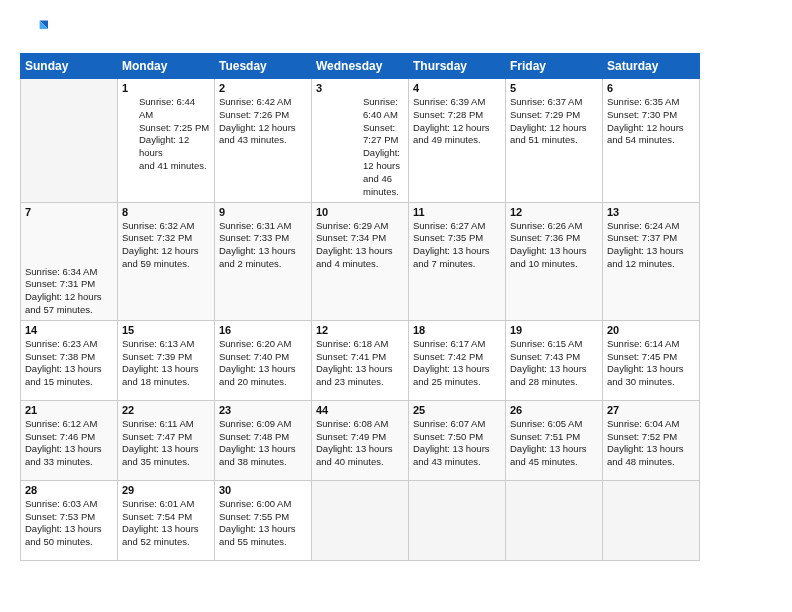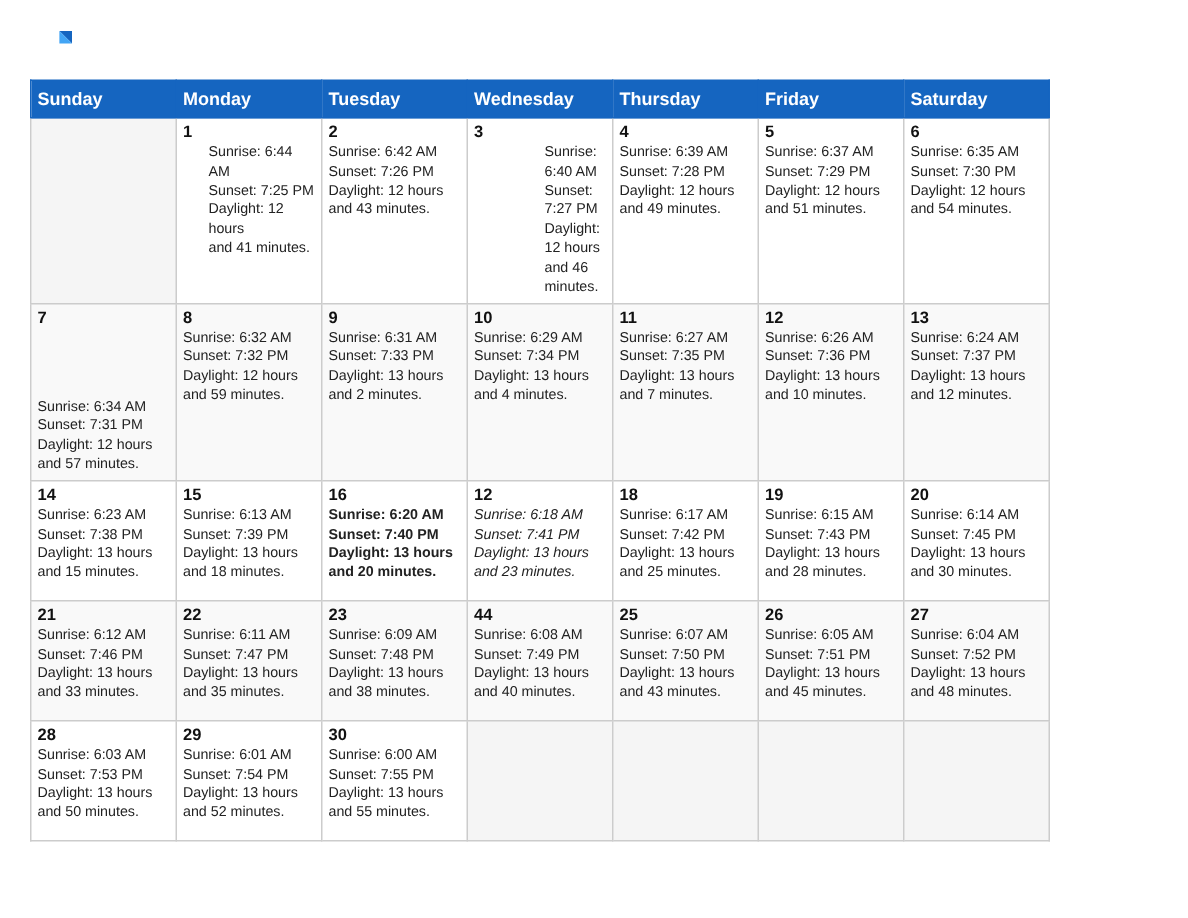--- a/index.html
+++ b/index.html
@@ -232,28 +232,28 @@
           </td>
           <td>
             <div class="day-number">15</div>
             <div class="day-info" style="white-space: pre-line;">Sunrise: 6:13 AM
 Sunset: 7:39 PM
 Daylight: 13 hours
 and 18 minutes.</div>
           </td>
           <td>
             <div class="day-number">16</div>
-            <div class="day-info" style="white-space: pre-line; font-weight: bold;">Sunrise: 6:20 AM
+            <div class="day-info" style="white-space: pre-line;">Sunrise: 6:20 AM
 Sunset: 7:40 PM
 Daylight: 13 hours
 and 20 minutes.</div>
           </td>
           <td>
             <div class="day-number">12</div>
-            <div class="day-info" style="white-space: pre-line; font-style: italic;">Sunrise: 6:18 AM
+            <div class="day-info" style="white-space: pre-line;">Sunrise: 6:18 AM
 Sunset: 7:41 PM
 Daylight: 13 hours
 and 23 minutes.</div>
           </td>
           <td>
             <div class="day-number">18</div>
             <div class="day-info" style="white-space: pre-line;">Sunrise: 6:17 AM
 Sunset: 7:42 PM
 Daylight: 13 hours
 and 25 minutes.</div>

